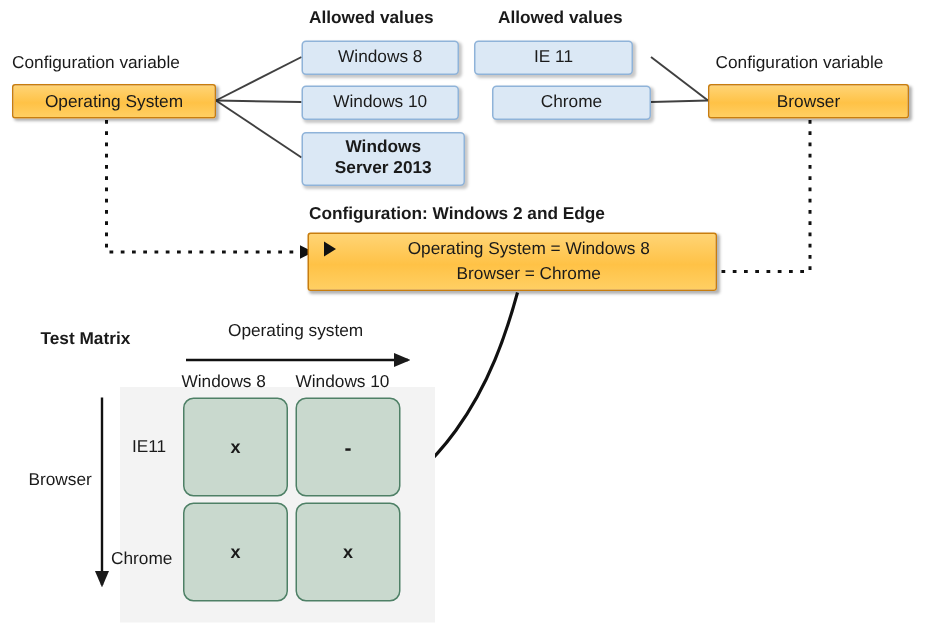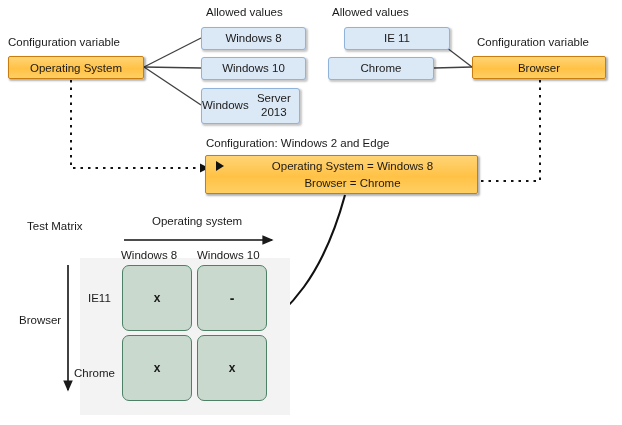--- a/index.html
+++ b/index.html
@@ -26,21 +26,21 @@
     pointer-events: none;
   }
   .lbl {
     position: absolute;
     font-size: 11.5px;
     color: #1a1a1a;
     white-space: nowrap;
     line-height: 1.15;
   }
   .lbl-bold {
-    font-weight: normal;
+    font-weight: bold;
   }
   
   .box-var {
     position: absolute;
     border: 1.3px solid #c87d0e;
     border-radius: 2px;
     background: linear-gradient(180deg, #ffd071 0%, #fec košice 0%, #fdc martyr 0%);
     background: linear-gradient(180deg, #ffd475 0%, #ffc246 55%, #ffcf63 100%);
     box-shadow: 1.5px 1.5px 2px rgba(0,0,0,0.30);
     display: flex;
@@ -164,28 +164,28 @@
   <div class="lbl" style="left:8px; top:36px;">Configuration variable</div>
 
   <div class="box-var" style="left:8px; top:56px; width:136px; height:23px;">Operating System</div>
 
   <div class="lbl lbl-bold" style="left:206px; top:6px;">Allowed values</div>
 
   <div class="box-val" style="left:201px; top:27px; width:105px; height:23px;">Windows 8</div>
 
   <div class="box-val" style="left:201px; top:57px; width:105px; height:23px;">Windows 10</div>
 
-  <div class="box-val" style="left:201px; top:88px; width:99px; height:36px; flex-direction:row;">
+  <div class="box-val" style="left:201px; top:88px; width:109px; height:36px; flex-direction:column;font-weight:bold;">
     <span>Windows</span>
     <span>Server 2013</span>
   </div>
 
   <div class="lbl lbl-bold" style="left:332px; top:6px;">Allowed values</div>
 
-  <div class="box-val" style="left:344px; top:27px; width:106px; height:23px;">IE 11</div>
+  <div class="box-val" style="left:316px; top:27px; width:106px; height:23px;">IE 11</div>
 
   <div class="box-val" style="left:328px; top:57px; width:106px; height:23px;">Chrome</div>
 
   <div class="lbl" style="left:477px; top:36px;">Configuration variable</div>
 
   <div class="box-var" style="left:472px; top:56px; width:134px; height:23px;">Browser</div>
 
   <div class="lbl lbl-bold" style="left:206px; top:137px;">Configuration: Windows 2 and Edge</div>
 
   <div class="box-config" style="left:205px; top:155px; width:273px; height:39px;">

